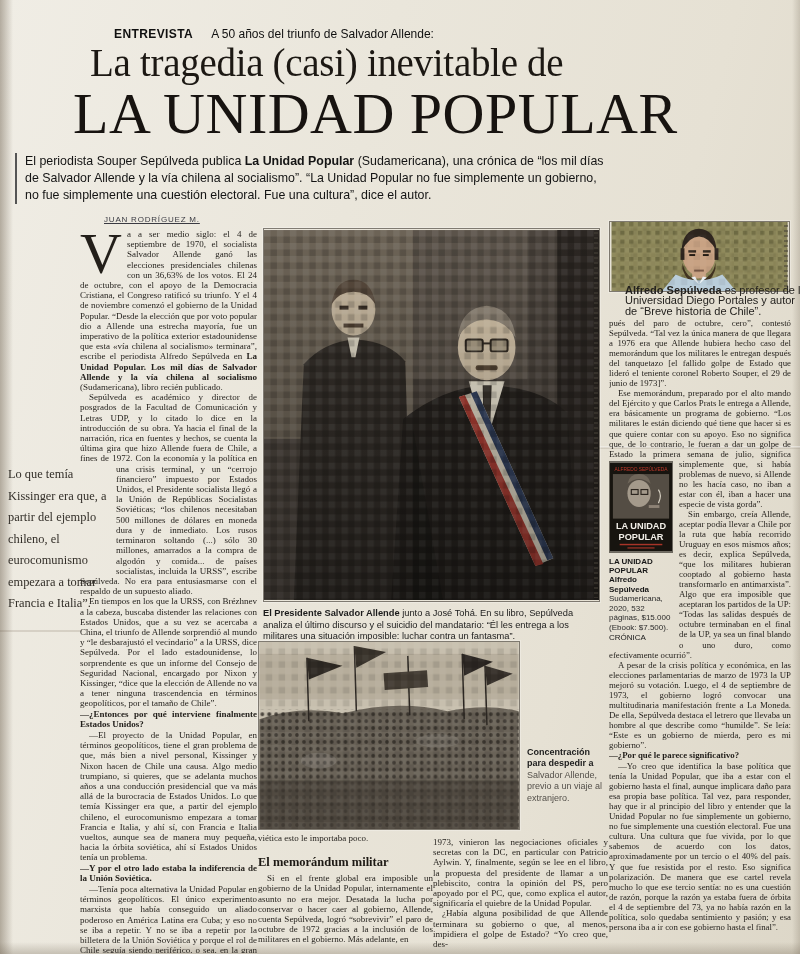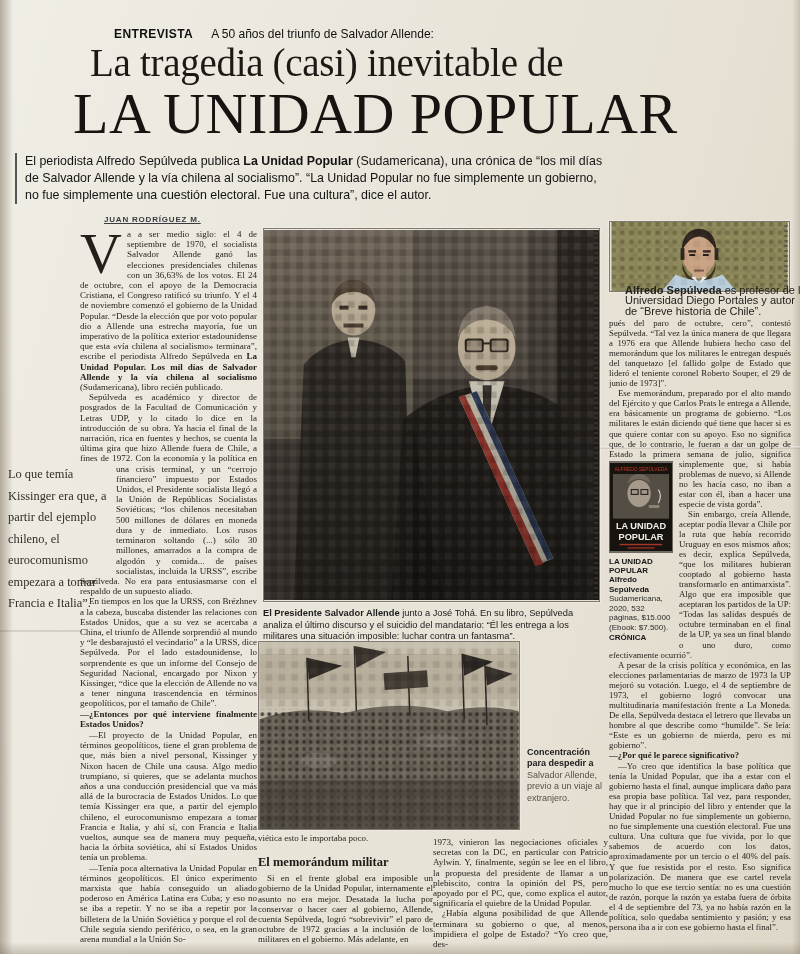--- a/index.html
+++ b/index.html
@@ -24,21 +24,21 @@
   
   .kicker{position:absolute;left:82px;top:27px;font-family:"Liberation Sans",sans-serif;
     font-size:12px;color:#101010;white-space:nowrap;margin-left:32px;}
   .kicker-label{font-weight:700;letter-spacing:.4px;margin-right:18px;}
   .title1{position:absolute;left:90px;top:42px;font-size:39px;line-height:42px;color:#1c1813;letter-spacing:-.3px;}
   .title2{position:absolute;left:73px;top:84px;font-size:58px;line-height:60px;color:#171310;letter-spacing:.5px;}
   .lede{position:absolute;left:15px;top:153px;width:592px;font-family:"Liberation Sans",sans-serif;
     font-size:12.4px;line-height:17px;color:#141414;border-left:2px solid #555;padding-left:8px;}
   .lede b{font-weight:700;}
   .byline{position:absolute;left:104px;top:215px;font-family:"Liberation Sans",sans-serif;
-    font-size:8px;font-weight:700;letter-spacing:.8px;color:#3a3a42;text-decoration:underline;}
+    font-size:8px;font-weight:400;letter-spacing:.8px;color:#3a3a42;text-decoration:underline;}
 
   
   .coltext{ text-align:justify; color:#211e1a; }
   .coltext p{ text-align:justify; }
   .ind{ text-indent:9px; }
   .qhead{ font-weight:700; text-align:right; margin-top:0; margin-bottom:1px; }
 
   .col1{position:absolute;left:80px;top:229px;width:177px;height:724px;overflow:hidden;
     font-size:9px;line-height:10.2px;}
   .dropcap{float:left;font-size:58px;line-height:45px;padding:2px 5px 0 0;color:#231f1a;}
@@ -70,49 +70,50 @@
 
   .rcol-body{position:absolute;left:609px;top:318px;width:182px;height:636px;overflow:hidden;
     font-size:8.8px;line-height:10.05px;}
   .book-float{float:left;display:block;width:64px;margin:2px 6px 1px 0;}
   .book-float svg{display:block;border:1px solid rgba(30,26,20,.6);}
   .bi{display:block;font-family:"Liberation Sans",sans-serif;font-size:8px;line-height:9.4px;
     text-align:left;text-indent:0;color:#171717;}
   .bi-t{font-weight:700;margin-top:4px;}
   .bi-a{font-weight:700;}
   .bi-p{font-weight:400;color:#2b2b2b;}
-  .bi-g{font-weight:700;margin-top:1px;}
+  .bi-g{font-weight:400;margin-top:1px;}
 </style>
 </head>
 <body>
 
 <div class="sheet">
 
   <div class="edge-left"></div>
   <div class="edge-right"></div>
   <div class="edge-bottom"></div>
   <div class="crease-r"></div>
   <div class="crease-l"></div>
 
   <div class="kicker">
     <b class="kicker-label">ENTREVISTA</b><span class="kicker-sub">A 50 años del triunfo de Salvador Allende:</span>
   </div>
   <div class="title1">La tragedia (casi) inevitable de</div>
   <div class="title2">LA UNIDAD POPULAR</div>
 
-  <div class="lede"><span>El periodista Alfredo Sepúlveda publica </span><b>La Unidad Popular</b><span> (Sudamericana), una crónica de “los mil días de Salvador Allende y la vía chilena al socialismo”. “La Unidad Popular no fue simplemente un gobierno, no fue simplemente una cuestión electoral. Fue una cultura”, dice el autor.</span></div>
+  <div class="lede"><span>El periodista Souper Sepúlveda publica </span><b>La Unidad Popular</b><span> (Sudamericana), una crónica de “los mil días de Salvador Allende y la vía chilena al socialismo”. “La Unidad Popular no fue simplemente un gobierno, no fue simplemente una cuestión electoral. Fue una cultura”, dice el autor.</span></div>
 
   <div class="byline">JUAN RODRÍGUEZ M.</div>
 
   <div class="col1 coltext">
     <p><span class="dropcap">V</span><span>a a ser medio siglo: el 4 de septiembre de 1970, el socialista Salvador Allende ganó las elecciones presidenciales chilenas con un 36,63% de los votos. El 24 de octubre, con el apoyo de la Democracia Cristiana, el Congreso ratificó su triunfo. Y el 4 de noviembre comenzó el gobierno de la Unidad Popular. “Desde la elección que por voto popular dio a Allende una estrecha mayoría, fue un imperativo de la política exterior estadounidense que esta «vía chilena al socialismo» terminara”, escribe el periodista Alfredo Sepúlveda en </span><b>La Unidad Popular. Los mil días de Salvador Allende y la vía chilena al socialismo</b><span> (Sudamericana), libro recién publicado.</span></p>
     <p class="ind"><span>Sepúlveda es académico y director de posgrados de la Facultad de Comunicación y Letras UDP, y lo citado lo dice en la introducción de su obra. Ya hacia el final de la narración, rica en fuentes y hechos, se cuenta la última gira que hizo Allende fuera de Chile, a fines de 1972. Con la economía y la política en </span><span class="wrapspace"></span><span>una crisis terminal, y un “cerrojo financiero” impuesto por Estados Unidos, el Presidente socialista llegó a la Unión de Repúblicas Socialistas Soviéticas; “los chilenos necesitaban 500 millones de dólares en moneda dura y de inmediato. Los rusos terminaron soltando (...) sólo 30 millones, amarrados a la compra de algodón y comida... de países socialistas, incluida la URSS”, escribe Sepúlveda. No era para entusiasmarse con el respaldo de un supuesto aliado.</span></p>
     <p class="ind">En tiempos en los que la URSS, con Brézhnev a la cabeza, buscaba distender las relaciones con Estados Unidos, que a su vez se acercaba a China, el triunfo de Allende sorprendió al mundo y “le desbarajustó el vecindario” a la URSS, dice Sepúlveda. Por el lado estadounidense, lo sorprendente es que un informe del Consejo de Seguridad Nacional, encargado por Nixon y Kissinger, “dice que la elección de Allende no va a tener ninguna trascendencia en términos geopolíticos, por el tamaño de Chile”.</p>
     <p class="qhead">—¿Entonces por qué interviene finalmente Estados Unidos?</p>
     <p class="ind">—El proyecto de la Unidad Popular, en términos geopolíticos, tiene el gran problema de que, más bien a nivel personal, Kissinger y Nixon hacen de Chile una causa. Algo medio trumpiano, si quieres, que se adelanta muchos años a una conducción presidencial que va más allá de la burocracia de Estados Unidos. Lo que temía Kissinger era que, a partir del ejemplo chileno, el eurocomunismo empezara a tomar Francia e Italia, y ahí sí, con Francia e Italia vueltos, aunque sea de manera muy pequeña, hacia la órbita soviética, ahí sí Estados Unidos tenía un problema.</p>
+    <p class="qhead">—Y por el otro lado estaba la indiferencia de la Unión Soviética.</p>
     <p class="ind">—Tenía poca alternativa la Unidad Popular en términos geopolíticos. El único experimento marxista que había conseguido un aliado poderoso en América Latina era Cuba; y eso no se iba a repetir. Y no se iba a repetir por la billetera de la Unión Soviética y porque el rol de Chile seguía siendo periférico, o sea, en la gran arena mundial a la Unión So-</p>
   </div>
 
   <div class="pullquote">Lo que temía Kissinger era que, a partir del ejemplo chileno, el eurocomunismo empezara a tomar Francia e Italia”.</div>
 
   <div class="photo ph-main">
     <svg viewBox="0 0 337 372" width="335" height="372">
       <defs>
         <pattern id="moire" width="13" height="13" patternUnits="userSpaceOnUse">
           <rect width="6.5" height="6.5" fill="rgba(255,255,255,.07)"></rect>

